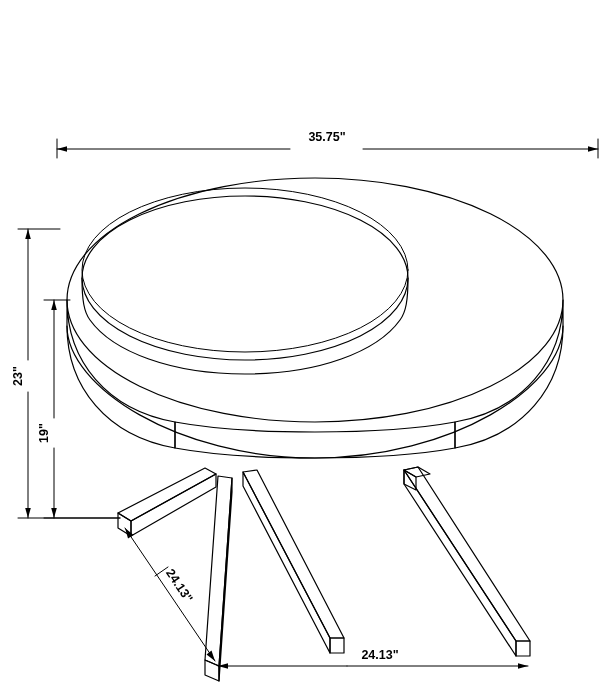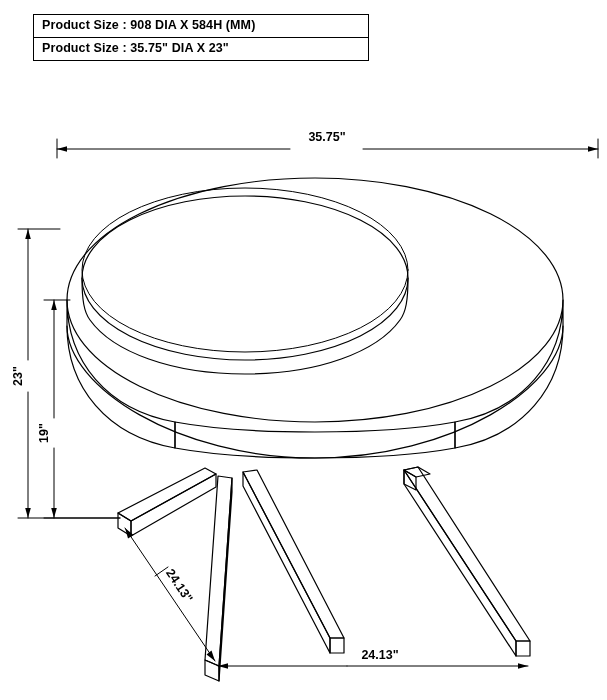--- a/index.html
+++ b/index.html
@@ -54,30 +54,20 @@
     font-weight: bold;
     fill: #000000;
     font-family: "Liberation Sans", sans-serif;
   }
 </style>
 </head>
 <body>
 
 <div id="page">
 
-  <table class="spec-table">
-    <tbody>
-        <tr>
-      <td class="spec-cell-wide">Product Size : 908 DIA X 584H (MM)</td>
-    </tr>
-    <tr>
-      <td class="spec-cell-wide">Product Size : 35.75" DIA X 23"</td>
-    </tr>
-  </tbody>
-    </table>
 
   <svg id="drawing" viewBox="0 0 607 700">
     <g fill="none" stroke="#000000" stroke-width="1.2" stroke-linecap="round" stroke-linejoin="round">
 
       <g stroke-width="1">
         <line x1="57" y1="139" x2="57" y2="158"></line>
         <line x1="598" y1="139" x2="598" y2="158"></line>
         <line x1="57" y1="149" x2="290" y2="149"></line>
         <line x1="363" y1="149" x2="598" y2="149"></line>
         <path d="M57 149 L67 146.2 L67 151.8 Z" fill="#000000" stroke="none"></path>

